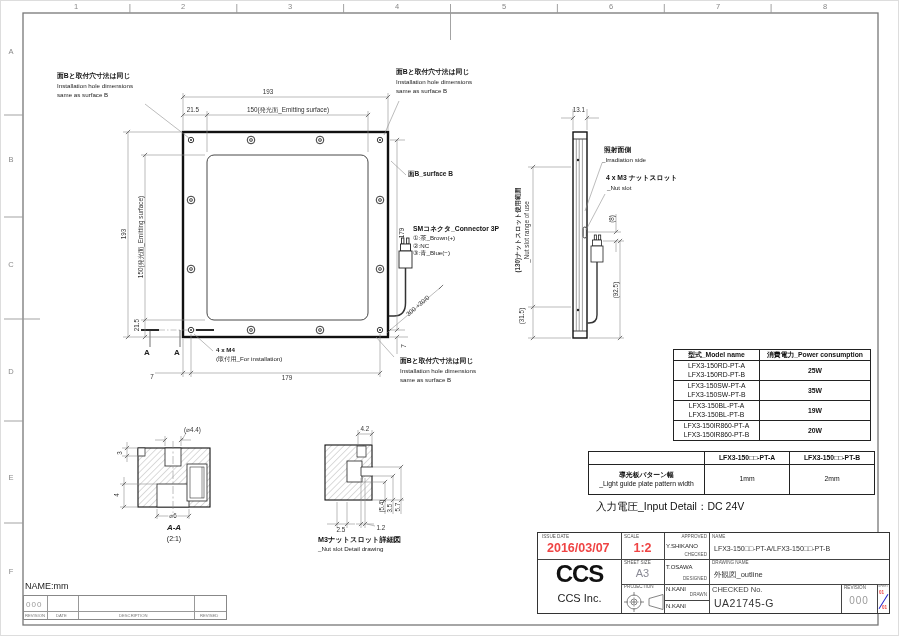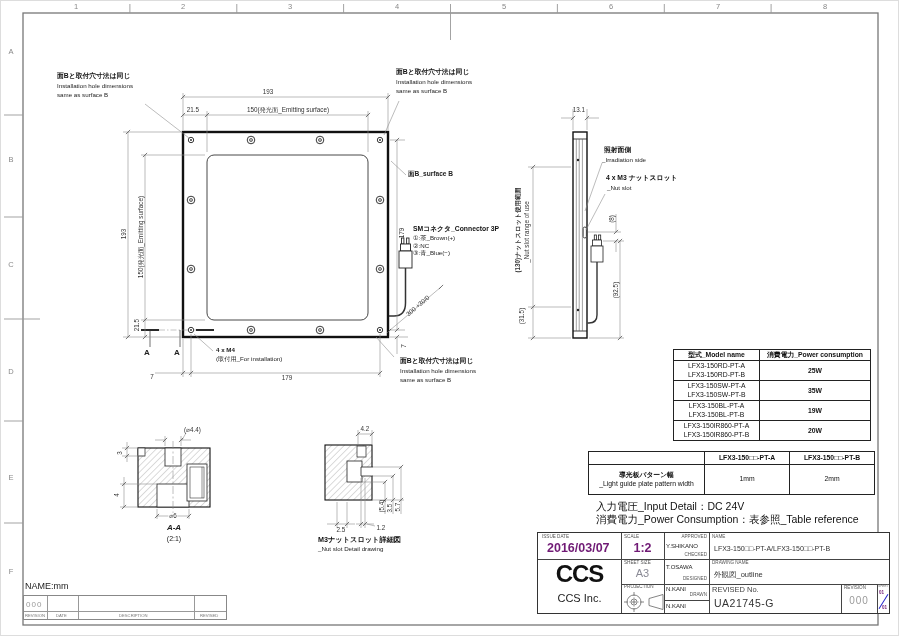--- a/index.html
+++ b/index.html
@@ -33,21 +33,21 @@
   .gt-c:last-child{border-right:none;}
   .gt-c.w1{width:115px;}.gt-c.w2{width:84px;}.gt-c.w3{flex:1;}
   .gt-h{height:12px;font-weight:bold;}
   .gt-d{height:29px;}
   
   .tblock{position:absolute;left:537px;top:532px;width:351px;height:80px;border:1px solid #333;background:#fff;color:#222;}
   .tb{position:absolute;white-space:nowrap;line-height:1;}
   .lab{font-size:4.6px;color:#555;}
   .vline{position:absolute;width:1px;background:#444;}
   .hline{position:absolute;height:1px;background:#444;}
-  .blue{color:#701a75;}
+  .blue{color:#ef4444;}
   
   .rstrip{position:absolute;left:23px;top:595px;width:202px;height:23px;border:1px solid #888;background:#fff;}
   .rs-cell{position:absolute;font-size:4.2px;color:#777;white-space:nowrap;}
 </style>
 </head>
 <body>
 
 <div class="page">
 
 <svg width="899" height="636" viewBox="0 0 899 636">
@@ -464,21 +464,20 @@
     <div class="gt-c w1">
       <div class="b">導光板パターン幅</div>
       <div>_Light guide plate pattern width</div>
     </div>
     <div class="gt-c w2">1mm</div>
     <div class="gt-c w3">2mm</div>
   </div>
 </div>
 
 <div class="t" style="left:596px;top:501px;font-size:10.5px;color:#111;">入力電圧_Input Detail：DC 24V</div>
-<div class="t" style="left:596px;top:514px;font-size:10.5px;color:#111;">消費電力_Power Consumption：表参照_Table reference</div>
 
 <div class="tblock">
   <div class="vline" style="left:83px;top:0;height:80px;"></div>
   <div class="vline" style="left:126px;top:0;height:80px;"></div>
   <div class="vline" style="left:171px;top:0;height:80px;"></div>
   <div class="hline" style="left:0;top:26px;width:351px;"></div>
   <div class="hline" style="left:83px;top:51px;width:268px;"></div>
   <div class="hline" style="left:126px;top:67px;width:45px;"></div>
   <div class="vline" style="left:303px;top:51px;height:29px;"></div>
   <div class="vline" style="left:339px;top:51px;height:29px;"></div>
@@ -509,21 +508,21 @@
   <div class="tb" style="left:128px;top:31px;font-size:6px;">T.OSAWA</div>
   <div class="tb lab" style="right:182px;top:44px;">DESIGNED</div>
   <div class="tb" style="left:128px;top:53px;font-size:6px;">N.KANI</div>
   <div class="tb lab" style="right:182px;top:60px;">DRAWN</div>
   <div class="tb" style="left:128px;top:70px;font-size:6px;">N.KANI</div>
 
   <div class="tb lab" style="left:174px;top:2px;">NAME</div>
   <div class="tb" style="left:176px;top:12px;font-size:7px;color:#333;">LFX3-150□□-PT-A/LFX3-150□□-PT-B</div>
   <div class="tb lab" style="left:174px;top:28px;">DRAWING NAME</div>
   <div class="tb" style="left:176px;top:38px;font-size:7.5px;color:#333;">外観図_outline</div>
-  <div class="tb" style="left:174px;top:53px;font-size:7.5px;color:#444;">REVISED No.</div>
+  <div class="tb" style="left:174px;top:53px;font-size:7.5px;color:#444;">CHECKED No.</div>
   <div class="tb" style="left:176px;top:65px;font-size:10.5px;letter-spacing:0.5px;color:#333;">UA21745-G</div>
   <div class="tb lab" style="left:306px;top:53px;">REVISION</div>
   <div class="tb" style="left:303px;top:63px;width:36px;text-align:center;font-size:10px;letter-spacing:1px;color:#9a9a9a;">000</div>
   <div class="tb" style="left:340px;top:52px;font-size:3.2px;color:#777;">SHEET</div>
   <div class="tb blue b" style="left:341px;top:58px;font-size:4.5px;">01</div>
   <div style="position:absolute;left:337px;top:68px;width:17px;height:1px;background:#2222cc;transform:rotate(-58deg);"></div>
   <div class="tb blue b" style="left:344px;top:73px;font-size:4.5px;">01</div>
 </div>
 
 <div class="t" style="left:25px;top:582px;font-size:9px;color:#222;">NAME:mm</div>

